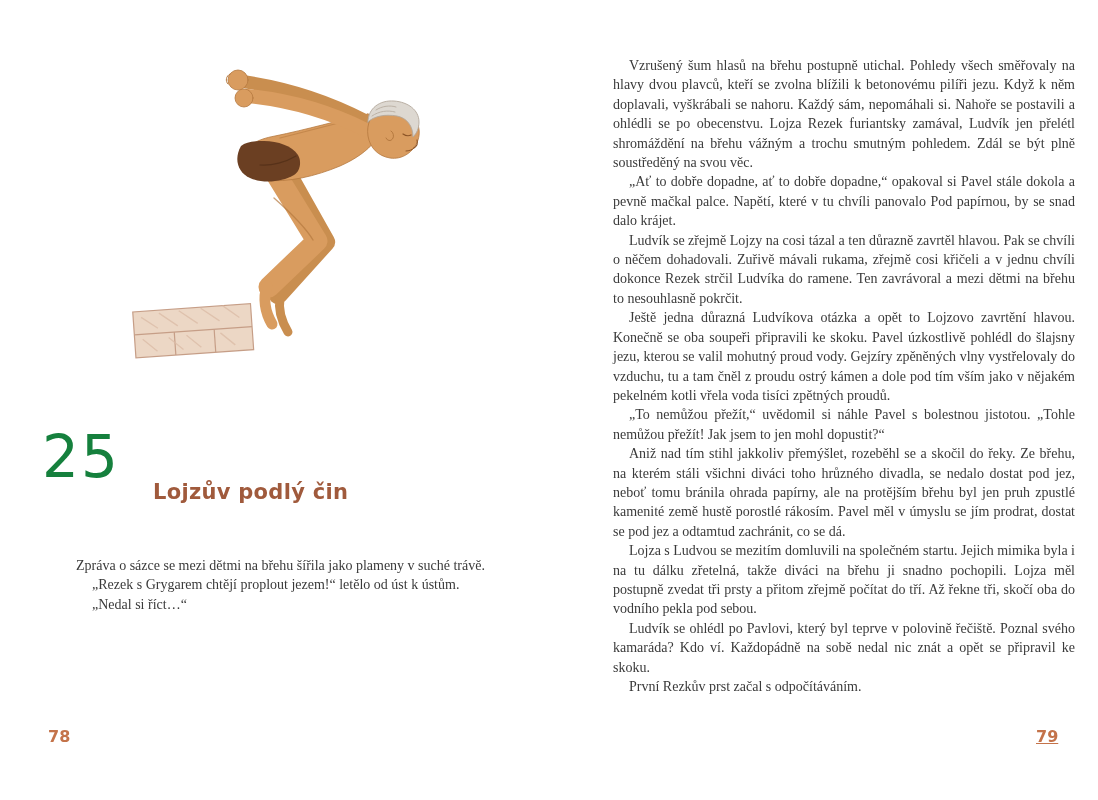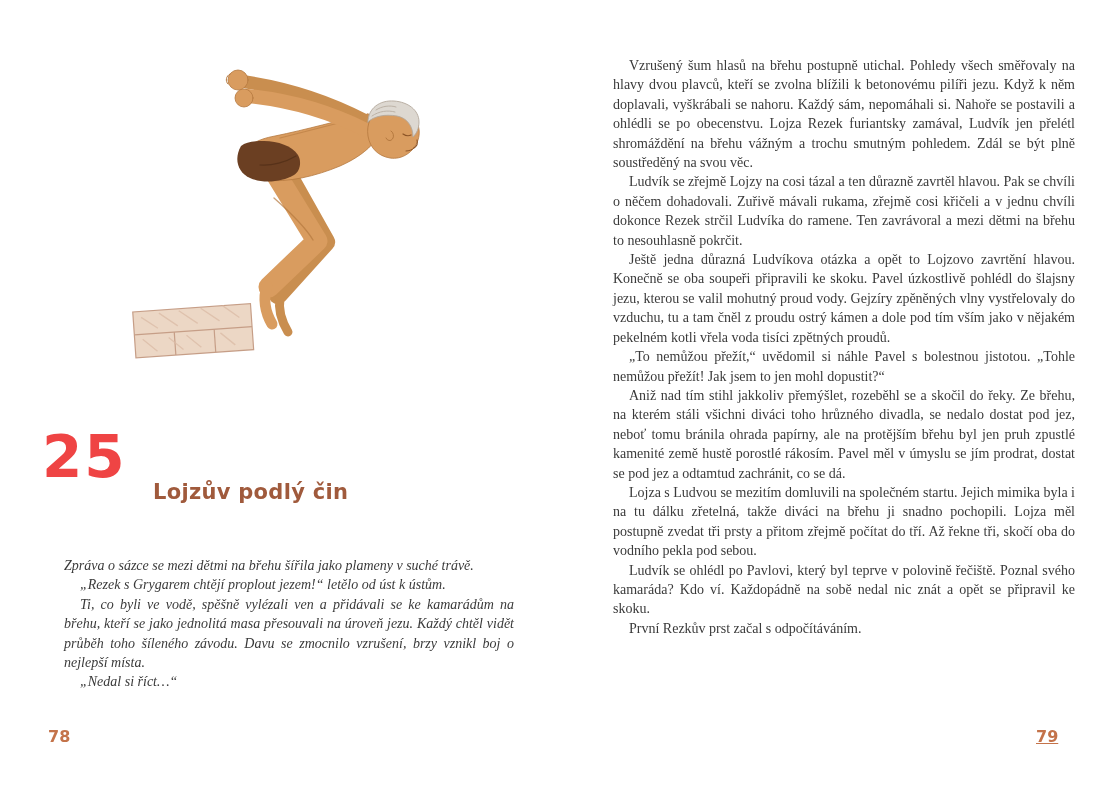--- a/index.html
+++ b/index.html
@@ -3,26 +3,26 @@
 <meta charset="utf-8">
 <style>
   html,body{margin:0;padding:0;background:#fff;}
   .spread{
     position:relative;width:1098px;height:800px;background:#ffffff;
     font-family:"Liberation Serif",serif;color:#3a3a3a;overflow:hidden;
   }
   .textblock{position:absolute;font-size:14px;line-height:19.4px;text-align:justify;}
   .textblock p{margin:0;}
   .textblock p.ind{text-indent:16px;}
-  #left-text{left:64px;top:556px;width:450px;font-style:italic;}
+  #left-text{left:76px;top:556px;width:450px;}
   #right-text{left:613px;top:56px;width:462px;}
   .chapter-number{
     position:absolute;left:42px;top:426px;
-    font-family:"DejaVu Sans",sans-serif;font-weight:bold;
-    font-size:58px;line-height:1.1;letter-spacing:2px;color:#ef4444;
+    font-family:"DejaVu Sans",sans-serif;font-weight:normal;
+    font-size:58px;line-height:1.1;letter-spacing:2px;color:#15803d;
   }
   .chapter-title{
     position:absolute;left:153px;top:480px;
     font-family:"DejaVu Sans",sans-serif;font-weight:bold;
     font-size:21px;color:#a05a3c;letter-spacing:.3px;
   }
   .pagenum{
     position:absolute;top:727px;
     font-family:"DejaVu Sans",sans-serif;font-weight:bold;
     font-size:16px;color:#c4734a;
@@ -90,30 +90,30 @@
       </g>
     </svg>
 
     <div class="chapter-number">25</div>
 
     <div class="chapter-title">Lojzův podlý čin</div>
 
     <div id="left-text" class="textblock">
       <p>Zpráva o sázce se mezi dětmi na břehu šířila jako plameny v suché trávě.</p>
       <p class="ind">„Rezek s Grygarem chtějí proplout jezem!“ letělo od úst k ústům.</p>
-      <p class="ind">Ti, co byli ve vodě, spěšně vylézali ven a přidávali se ke kamarádům na břehu, kteří se jako jednolitá masa přesouvali na úroveň jezu. Každý chtěl vidět průběh toho šíleného závodu. Davu se zmocnilo vzrušení, brzy vznikl boj o nejlepší místa.</p>
       <p class="ind">„Nedal si říct…“</p>
     </div>
 
     <div id="pn-left" class="pagenum">78</div>
   </div>
 
   <div>
     <div id="right-text" class="textblock">
       <p class="ind">Vzrušený šum hlasů na břehu postupně utichal. Pohledy všech směřovaly na hlavy dvou plavců, kteří se zvolna blížili k betonovému pilíři jezu. Když k něm doplavali, vyškrábali se nahoru. Každý sám, nepomáhali si. Nahoře se postavili a ohlédli se po obecenstvu. Lojza Rezek furiantsky zamával, Ludvík jen přelétl shromáždění na břehu vážným a trochu smutným pohledem. Zdál se být plně soustředěný na svou věc.</p>
+      <p class="ind">„Ať to dobře dopadne, ať to dobře dopadne,“ opakoval si Pavel stále dokola a pevně mačkal palce. Napětí, které v tu chvíli panovalo Pod papírnou, by se snad dalo krájet.</p>
       <p class="ind">Ludvík se zřejmě Lojzy na cosi tázal a ten důrazně zavrtěl hlavou. Pak se chvíli o něčem dohadovali. Zuřivě mávali rukama, zřejmě cosi křičeli a v jednu chvíli dokonce Rezek strčil Ludvíka do ramene. Ten zavrávoral a mezi dětmi na břehu to nesouhlasně pokrčit.</p>
       <p class="ind">Ještě jedna důrazná Ludvíkova otázka a opět to Lojzovo zavrtění hlavou. Konečně se oba soupeři připravili ke skoku. Pavel úzkostlivě pohlédl do šlajsny jezu, kterou se valil mohutný proud vody. Gejzíry zpěněných vlny vystřelovaly do vzduchu, tu a tam čněl z proudu ostrý kámen a dole pod tím vším jako v nějakém pekelném kotli vřela voda tisíci zpětných proudů.</p>
       <p class="ind">„To nemůžou přežít,“ uvědomil si náhle Pavel s bolestnou jistotou. „Tohle nemůžou přežít! Jak jsem to jen mohl dopustit?“</p>
       <p class="ind">Aniž nad tím stihl jakkoliv přemýšlet, rozeběhl se a skočil do řeky. Ze břehu, na kterém stáli všichni diváci toho hrůzného divadla, se nedalo dostat pod jez, neboť tomu bránila ohrada papírny, ale na protějším břehu byl jen pruh zpustlé kamenité země hustě porostlé rákosím. Pavel měl v úmyslu se jím prodrat, dostat se pod jez a odtamtud zachránit, co se dá.</p>
       <p class="ind">Lojza s Ludvou se mezitím domluvili na společném startu. Jejich mimika byla i na tu dálku zřetelná, takže diváci na břehu ji snadno pochopili. Lojza měl postupně zvedat tři prsty a přitom zřejmě počítat do tří. Až řekne tři, skočí oba do vodního pekla pod sebou.</p>
       <p class="ind">Ludvík se ohlédl po Pavlovi, který byl teprve v polovině řečiště. Poznal svého kamaráda? Kdo ví. Každopádně na sobě nedal nic znát a opět se připravil ke skoku.</p>
       <p class="ind">První Rezkův prst začal s odpočítáváním.</p>
     </div>
 
     <div id="pn-right" class="pagenum">79</div>

